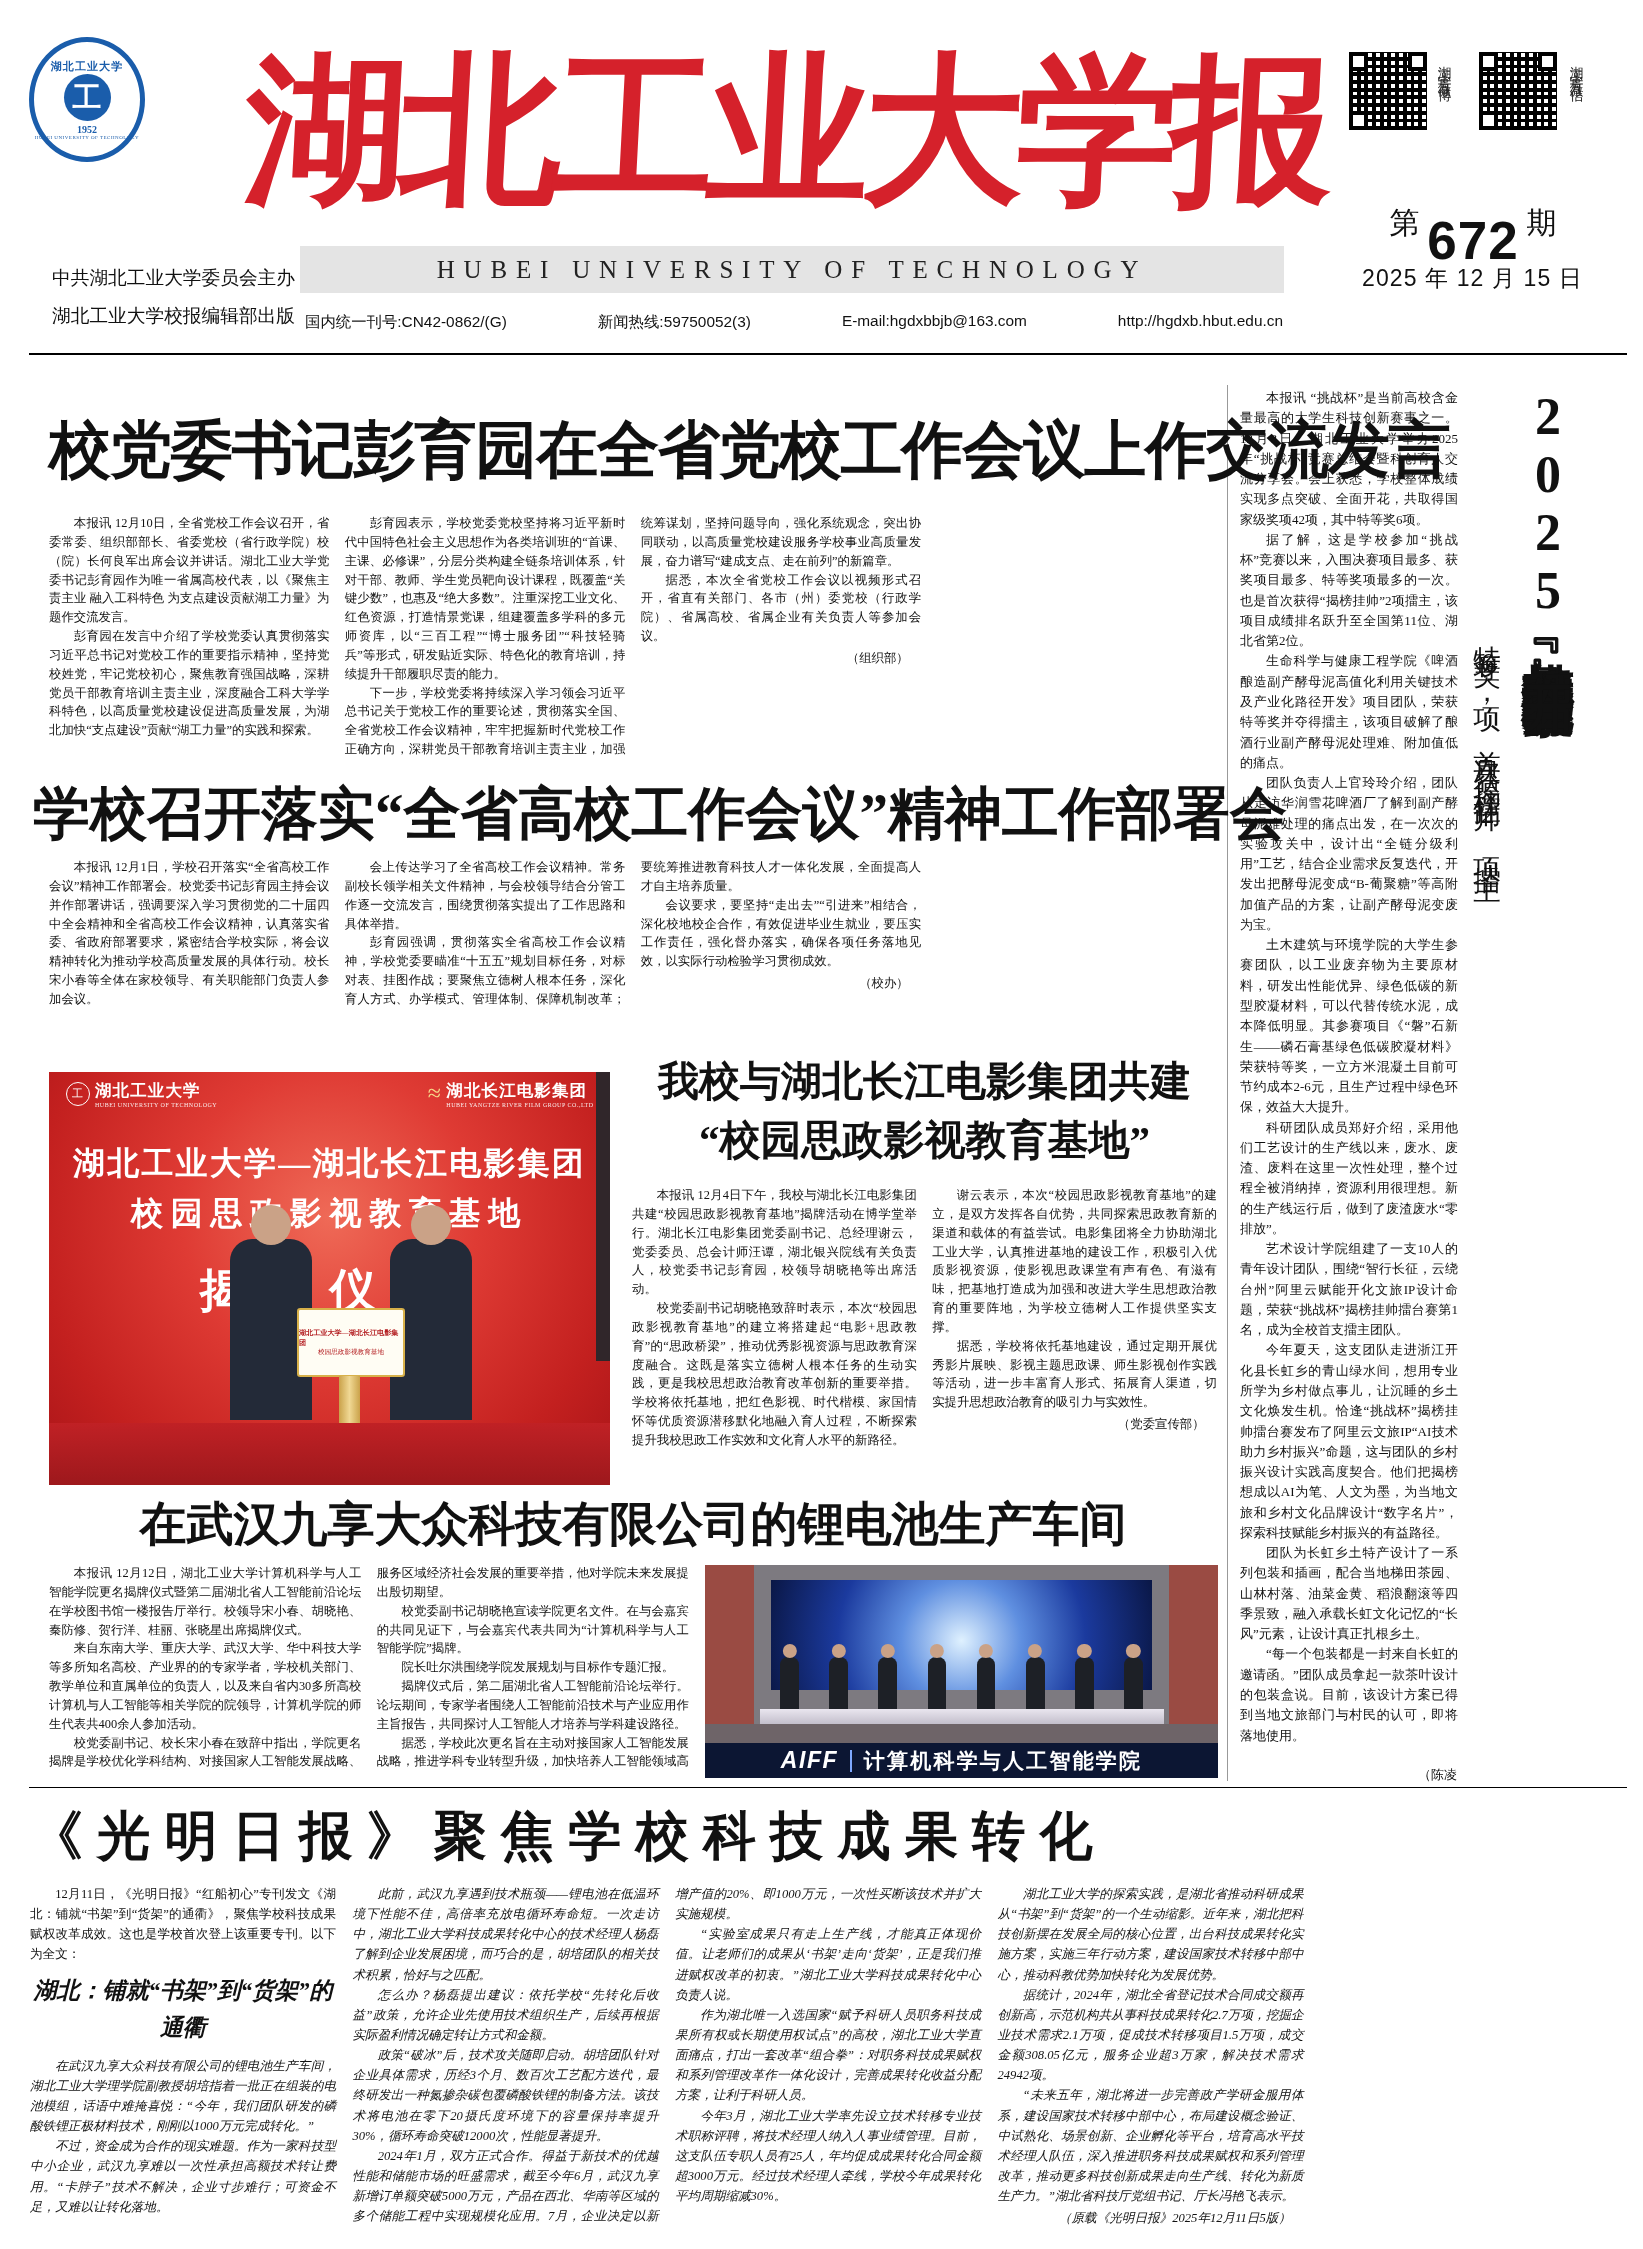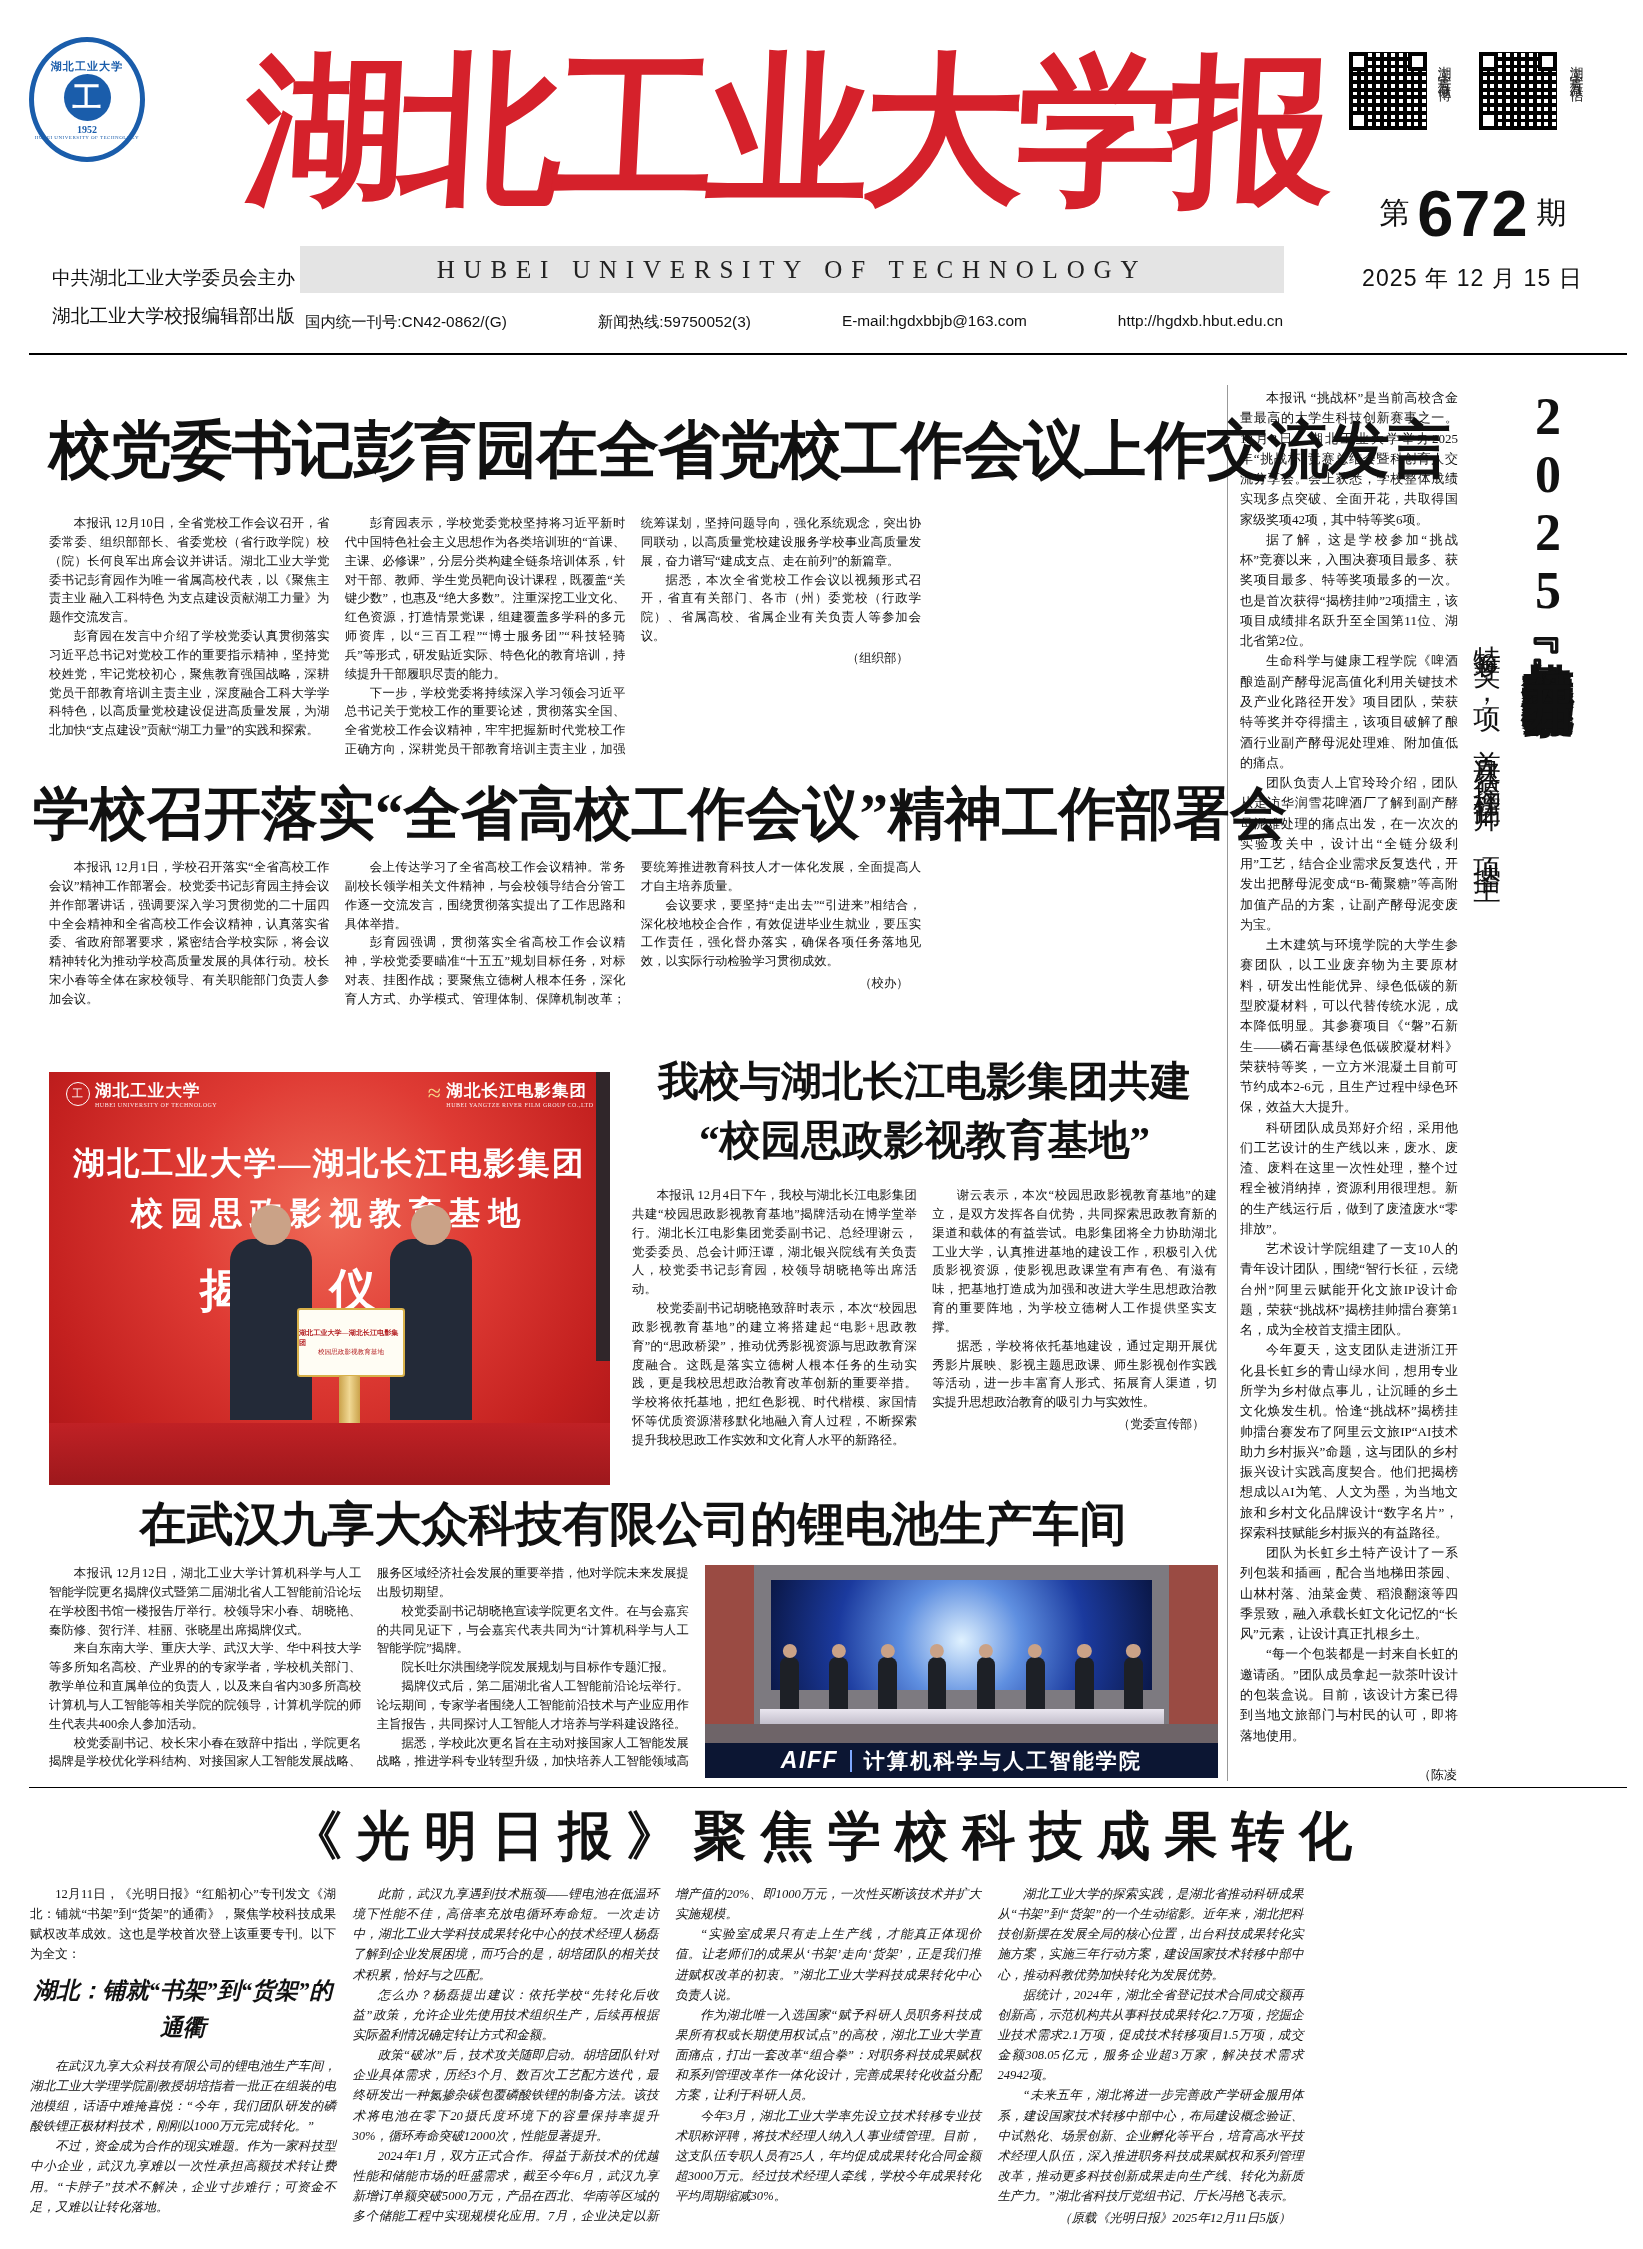--- a/index.html
+++ b/index.html
@@ -23,21 +23,21 @@
   .qr{position:absolute;top:52px;width:78px;height:78px;background:
       repeating-linear-gradient(0deg,#000 0 3.8px,transparent 3.8px 7.7px),
       repeating-linear-gradient(90deg,#000 0 3.8px,#fff 3.8px 7.7px);outline:2.2px solid #fff;}
   .qr .finder{position:absolute;width:18.7px;height:18.7px;border:4.4px solid #000;background:#fff;box-sizing:border-box;}
   .qr .f1{left:0;top:0}.qr .f2{right:0;top:0}.qr .f3{left:0;bottom:0}
   .qr-label{position:absolute;top:55px;writing-mode:vertical-rl;text-orientation:upright;
       font-size:13.7px;letter-spacing:4.4px;color:#222;}
 
   #issue-line{position:absolute;left:1319px;top:176px;width:308px;display:flex;align-items:center;justify-content:center;gap:7.7px;}
   #issue-line .pre,#issue-line .post{font-size:30px;}
-  #issue-line .num{font-size:65px;font-weight:bold;letter-spacing:1.1px;font-family:"Liberation Sans",sans-serif;}
+  #issue-line .num{font-size:53px;font-weight:bold;letter-spacing:1.1px;font-family:"Liberation Sans",sans-serif;margin-top:34px;}
   #pub-date{position:absolute;left:1302px;top:263px;width:341px;text-align:center;font-size:23px;letter-spacing:1.1px;font-family:"Liberation Sans",sans-serif;}
 
   #sponsor{position:absolute;left:52px;top:265px;font-size:18.7px;font-family:Liberation Mono, monospace;}
   #publisher{position:absolute;left:52px;top:303px;font-size:18.7px;font-family:"Liberation Sans",sans-serif;}
 
   #en-bar{position:absolute;left:300px;top:246px;width:984px;height:47px;background:#e4e4e4;
       display:flex;align-items:center;justify-content:center;font-size:25px;letter-spacing:8.8px;
       font-family:"Liberation Serif",serif;color:#222;}
   #pub-info{position:absolute;left:305px;top:312px;width:978px;display:flex;justify-content:space-between;
       font-size:15.4px;font-family:"Liberation Sans",sans-serif;color:#111;}
@@ -122,21 +122,21 @@
   #challenge{position:absolute;left:1240px;top:388px;width:388px;height:1397px;display:flex;gap:11px;}
   #cc-text{width:218px;height:1397px;overflow:hidden;font-size:13px;line-height:1.56;position:relative;}
   #cc-text .inner{height:1363px;overflow:hidden;}
   #cc-byline{position:absolute;left:12px;bottom:0;width:100%;text-align:right;background:#fff;}
   #cc-sub{writing-mode:vertical-rl;text-orientation:upright;font-size:27.5px;letter-spacing:7.7px;
       margin-top:236px;height:1088px;color:#111;}
   #cc-title{writing-mode:vertical-rl;text-orientation:upright;font-size:52px;font-weight:900;
       font-family:"Liberation Serif",serif;line-height:1.2;height:1335px;letter-spacing:1.1px;}
 
   
-  #gm-headline{position:absolute;left:30px;top:1801px;width:1596px;text-align:center;
+  #gm-headline{position:absolute;left:30px;top:1801px;width:1596px;
       font-size:53px;font-weight:900;font-family:"Liberation Serif",serif;letter-spacing:14.3px;white-space:nowrap;}
   #gm-body{position:absolute;left:30px;top:1884px;width:1596px;height:357px;font-size:12.6px;line-height:1.6;}
   #gm-body .intro .para{font-style:normal;}
   #gm-body .reprint .para{font-style:italic;}
   #gm-sub{font-size:23px;font-weight:bold;font-style:italic;text-align:center;margin:8.8px 0;text-indent:0;}
   #gm-source{font-style:italic;text-align:right;padding-right:1em;margin:2.2px 0 0 0;}
 </style>
 </head>
 <body>
 

